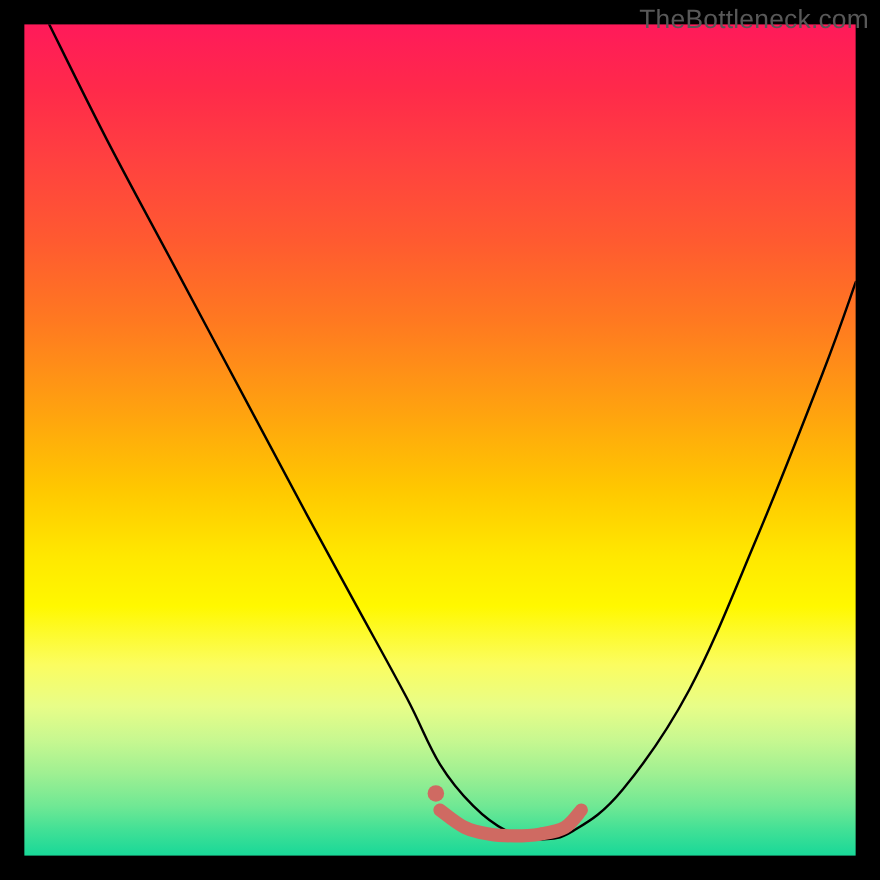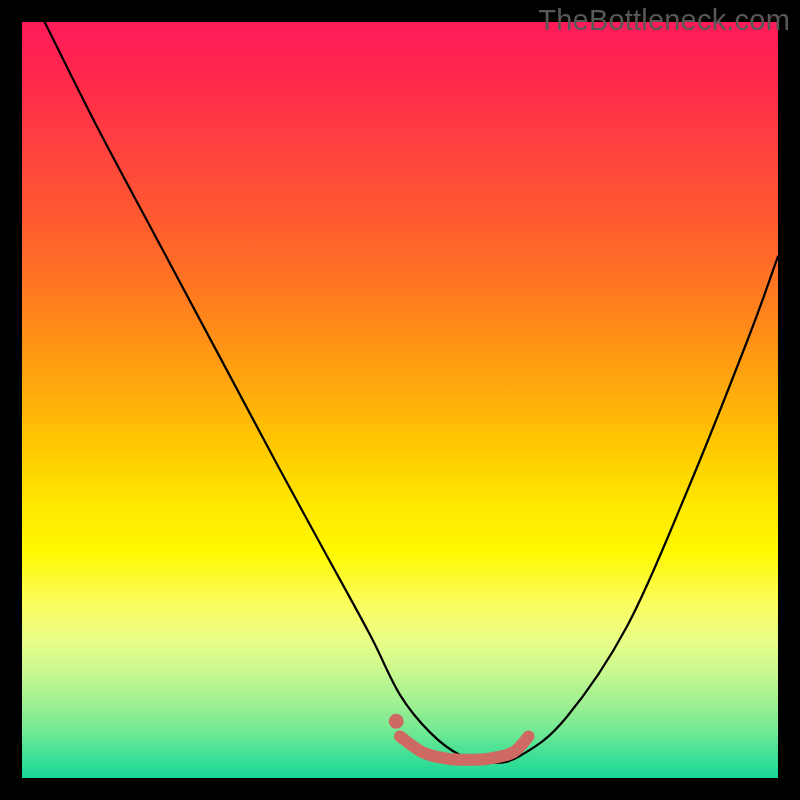--- a/index.html
+++ b/index.html
@@ -46,21 +46,21 @@
       #70e894 94%,
       #40e096 97%,
       #18d898 100%
     );
   }
   .watermark {
     position: absolute;
     top: 4px;
     right: 10px;
     color: #585858;
-    font-size: 29px;
+    font-size: 24px;
     letter-spacing: 0.2px;
     font-weight: 400;
     user-select: none;
   }
   svg.curve {
     position: absolute;
     inset: 0;
     width: 100%;
     height: 100%;
     display: block;

